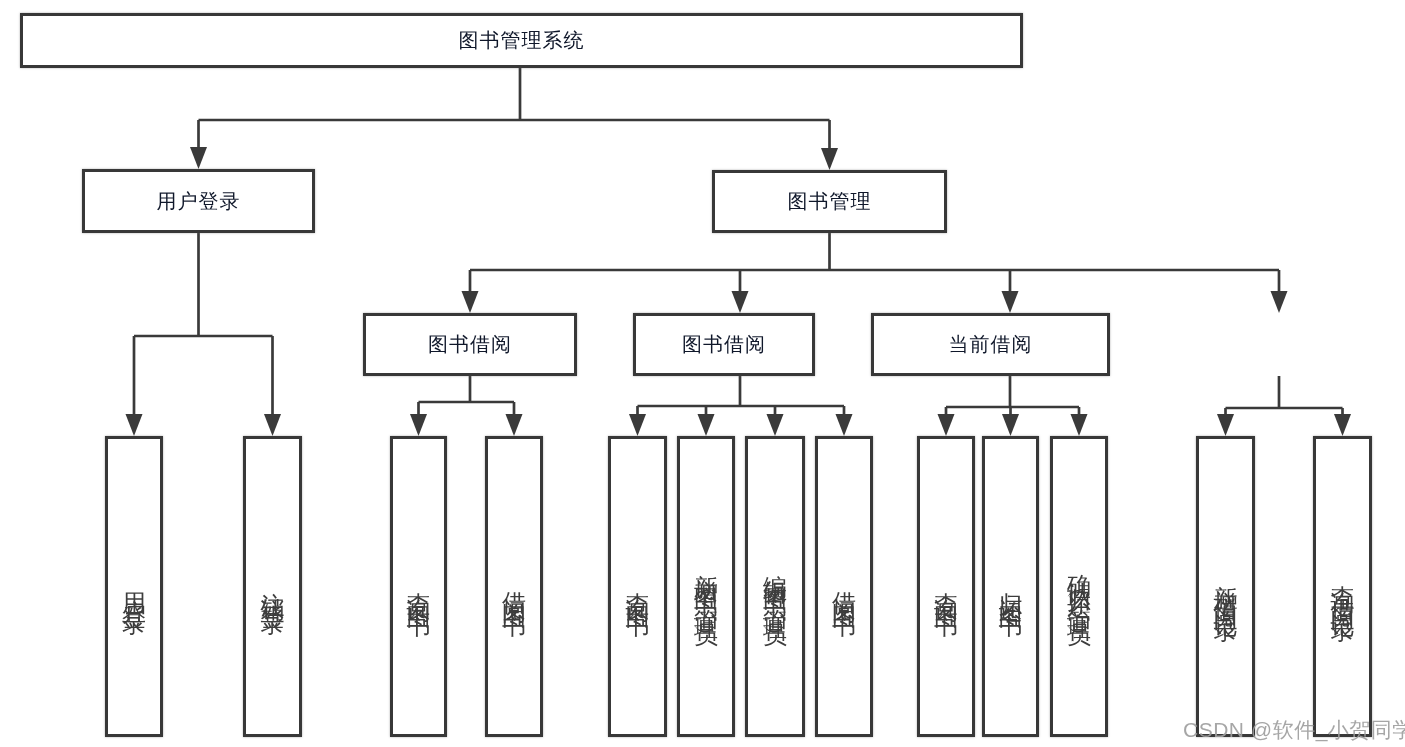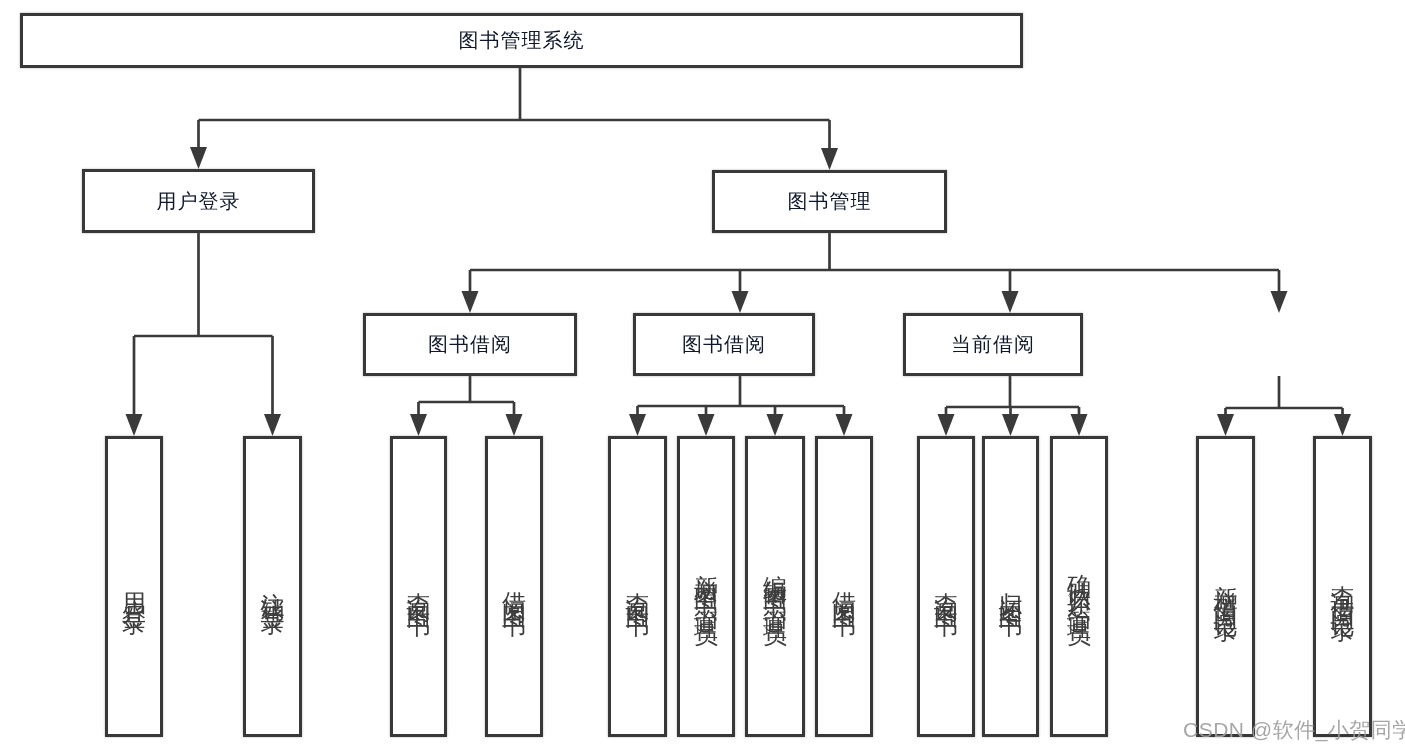--- a/index.html
+++ b/index.html
@@ -148,21 +148,21 @@
   <div class="hbox" style="left:712px;top:170px;width:235px;height:63px">
     <span class="hlabel">图书管理</span>
   </div>
 
   <div class="hbox" style="left:363px;top:313px;width:214px;height:63px">
     <span class="hlabel">图书借阅</span>
   </div>
   <div class="hbox" style="left:633px;top:313px;width:182px;height:63px">
     <span class="hlabel">图书借阅</span>
   </div>
-  <div class="hbox" style="left:903px;top:313px;width:180px;height:63px">
+  <div class="hbox" style="left:871px;top:313px;width:239px;height:63px">
     <span class="hlabel">当前借阅</span>
   </div>
 
   <div class="vbox" style="left:105px;top:436px;width:58px;height:301px">
     <span class="vtext">用户登录</span>
   </div>
   <div class="vbox" style="left:243px;top:436px;width:59px;height:301px">
     <span class="vtext">注销登录</span>
   </div>
 

